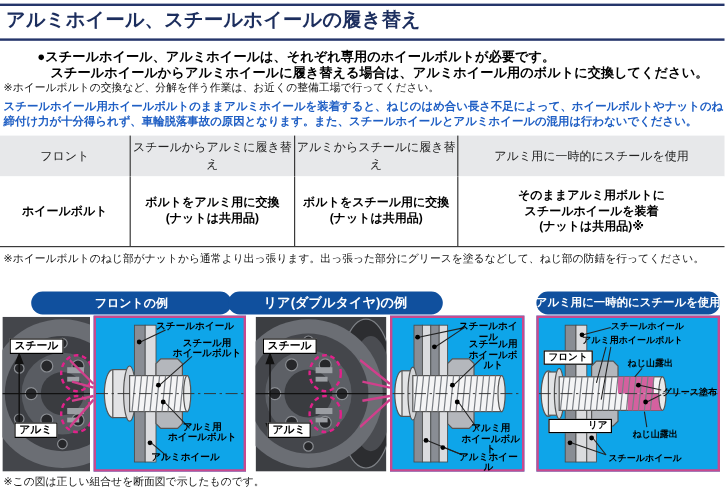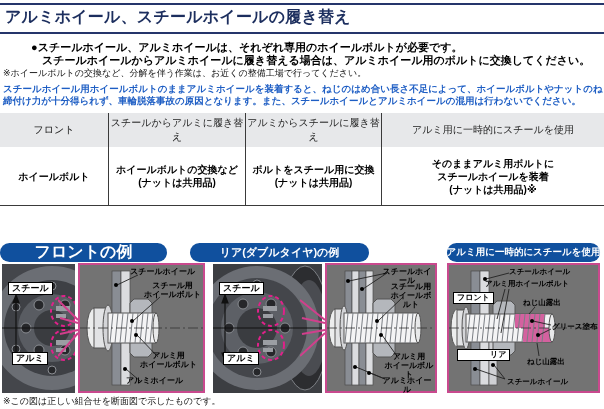--- a/index.html
+++ b/index.html
@@ -19,29 +19,29 @@
          grid-template-columns:108px 137px 136px 223px; grid-template-rows:34px 58px;
          border-bottom:1px solid #3a3a3a; }
   .tbl > div { display:flex; align-items:center; justify-content:center; text-align:center; }
   .tbl .vb { border-left:1px solid #3a3a3a; }
   .th { background:#e7e8ea; font-size:10px; color:#222; }
   .td { background:#fff; font-size:10px; font-weight:bold; white-space:pre-line; line-height:13px; }
 
   
   .pill { position:absolute; top:243px; height:19px; background:#10509e; border-radius:10px;
           color:#fff; font-weight:bold; display:flex; align-items:center; justify-content:center; white-space:nowrap; }
-  .pill1 { left:0; width:167px; font-size:16px; }
+  .pill1 { left:26px; width:167px; font-size:10px; }
   .pill2 { left:190px; width:179px; font-size:11px; }
   .pill3 { left:447px; width:153px; font-size:9.5px; }
 
   
   .photo { position:absolute; top:264px; height:129px; }
   .photo-label { position:absolute; background:#fff; border:1px solid #000; font-size:9px; font-weight:bold;
                  line-height:11px; padding:0 3px; white-space:nowrap; z-index:3; }
-  .diag { position:absolute; top:263px; height:130px; border:2px solid #c9498e; background:#737373; z-index:2; }
+  .diag { position:absolute; top:263px; height:130px; border:2px solid #c9498e; background:#0ea5e9; z-index:2; }
   .diag svg { position:absolute; left:0; top:0; }
   .dl { position:absolute; font-size:8px; font-weight:bold; line-height:9px; white-space:pre-line;
         text-align:center; color:#000; z-index:4; }
   .dl3 { font-size:7.5px; }
   .tagbox { position:absolute; background:#fff; border:1px solid #000; font-size:8px; font-weight:bold;
             line-height:10px; padding:0 3px; white-space:nowrap; z-index:4; }
   .wedge { position:absolute; z-index:1; }
 </style>
 </head>
 <body>
@@ -58,28 +58,29 @@
 
   <p class="warn" style="left:3px;top:83px;">スチールホイール用ホイールボルトのままアルミホイールを装着すると、ねじのはめ合い長さ不足によって、ホイールボルトやナットのねじ山が破損するなどし、</p>
   <p class="warn" style="left:3px;top:95px;text-align:center;">締付け力が十分得られず、車輪脱落事故の原因となります。また、スチールホイールとアルミホイールの混用は行わないでください。</p>
 
   <div class="tbl">
     <div class="th">フロント</div>
     <div class="th vb">スチールからアルミに履き替え</div>
     <div class="th vb">アルミからスチールに履き替え</div>
     <div class="th vb">アルミ用に一時的にスチールを使用</div>
     <div class="td">ホイールボルト</div>
-    <div class="td vb">ホイールボルトの交換など
+    <div class="td vb">ボルトをアルミ用に交換
 (ナットは共用品)</div>
     <div class="td vb">ボルトをスチール用に交換
 (ナットは共用品)</div>
     <div class="td vb">そのままアルミ用ボルトに
 スチールホイールを装着
 (ナットは共用品)※</div>
   </div>
+  <p class="smallnote" style="left:3px;top:209px;">※ホイールボルトのねじ部がナットから通常より出っ張ります。出っ張った部分にグリースを塗るなどして、ねじ部の防錆を行ってください。</p>
 
   <div class="pill pill1">フロントの例</div>
   <div class="pill pill2">リア(ダブルタイヤ)の例</div>
   <div class="pill pill3">アルミ用に一時的にスチールを使用</div>
 
   <svg class="photo" style="left:2px;width:73px;" viewBox="0 0 73 129">
     <rect width="73" height="129" fill="#44464b"></rect>
     <circle cx="50" cy="64" r="62" fill="#6b6e74"></circle>
     <circle cx="50" cy="64" r="48" fill="#3e4045"></circle>
     <circle cx="50" cy="64" r="34" fill="#595c62"></circle>

